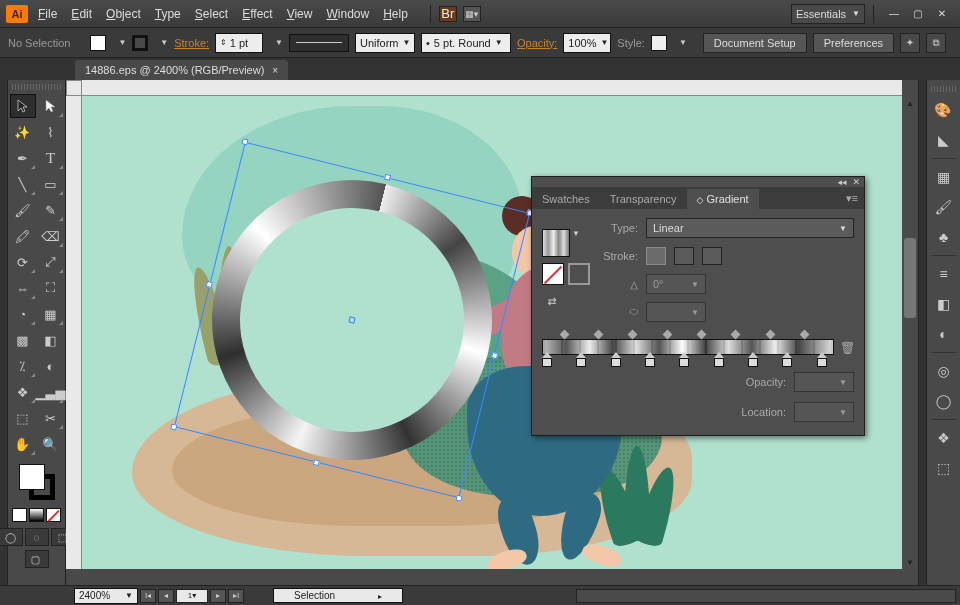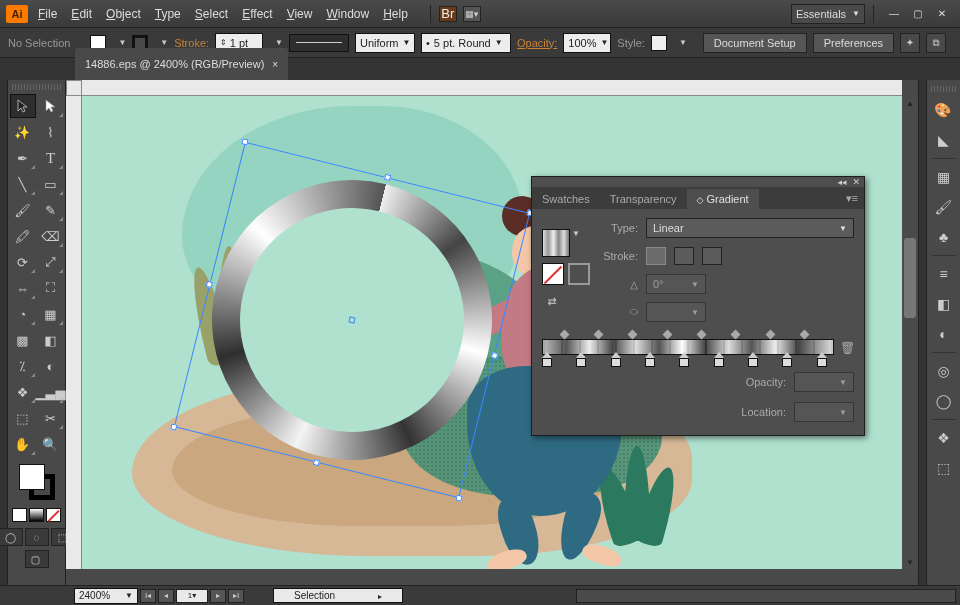--- a/index.html
+++ b/index.html
@@ -25,21 +25,21 @@
 .dd { height: 20px; background: #ededed; border: 1px solid #111; padding: 0 4px; display: flex; align-items: center; color: #222; font-size: 11px; }
 .dd.dark { background: #494949; color: #ddd; border-color: #222; }
 .dd .arrow { margin-left: 4px; font-size: 8px; }
 .stroke-preview { width: 60px; height: 18px; background: #2e2e2e; border: 1px solid #111; display: flex; align-items: center; justify-content: center; }
 .stroke-preview .line { width: 46px; height: 1px; background: #ccc; }
 .btn { height: 20px; padding: 0 10px; background: #555; border: 1px solid #222; color: #ddd; font-size: 11px; display: flex; align-items: center; }
 .iconbtn { width: 20px; height: 20px; border: 1px solid #222; background: #494949; display: flex; align-items: center; justify-content: center; font-size: 10px; color: #ccc; }
 
 
 .tabbar { height: 22px; background: #333; display: flex; align-items: flex-end; padding-left: 75px; }
-.doc-tab { height: 32px; background: #494949; color: #ddd; font-size: 11px; padding: 3px 10px; border-radius: 3px 3px 0 0; display: flex; align-items: center; }
+.doc-tab { height: 20px; background: #494949; color: #ddd; font-size: 11px; padding: 3px 10px; border-radius: 3px 3px 0 0; display: flex; align-items: center; }
 .doc-tab .close { margin-left: 8px; font-size: 10px; }
 
 
 .bodyrow { display: flex; height: calc(605px - 28px - 30px - 22px - 20px); }
 
 
 .dock-left { width: 8px; background: #333; border-right: 1px solid #222; }
 
 
 .toolbox { width: 58px; background: #494949; border-right: 1px solid #222; display: flex; flex-direction: column; align-items: center; padding-top: 4px; }

